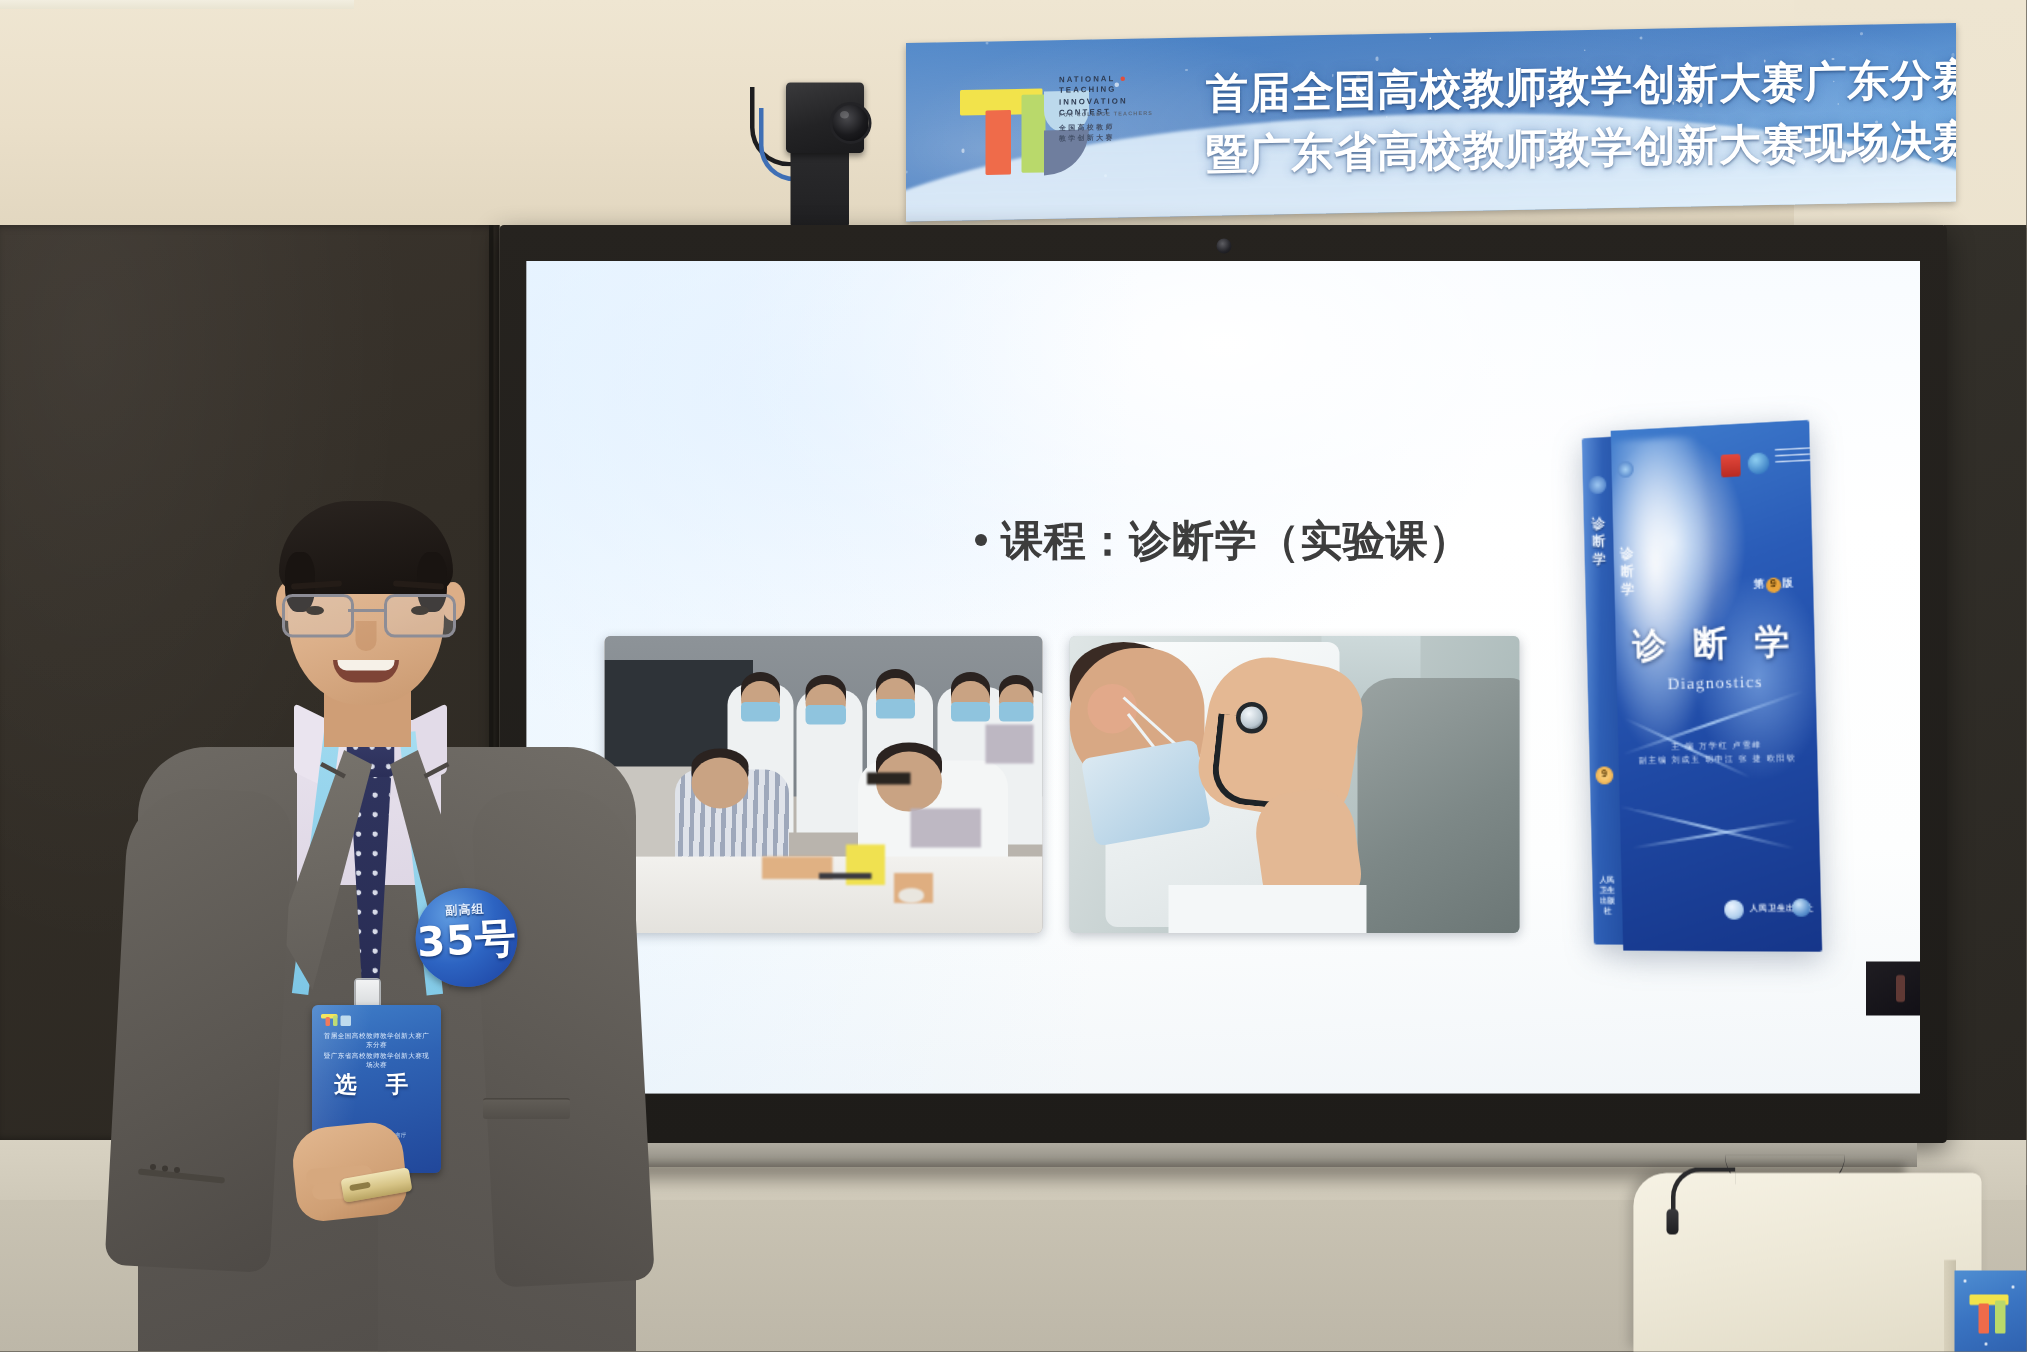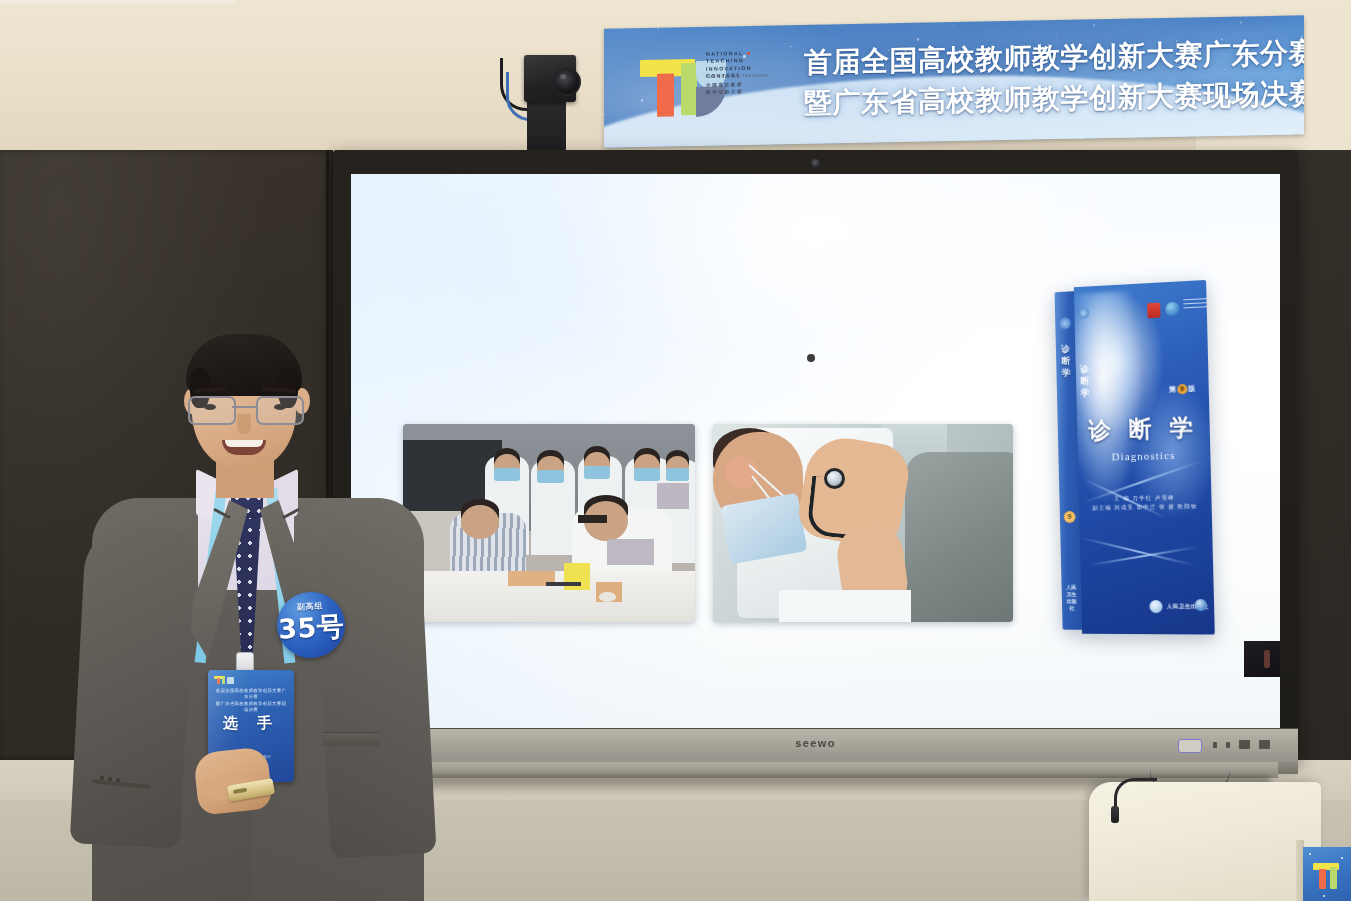--- a/index.html
+++ b/index.html
@@ -658,21 +658,21 @@
   <div class="cam-body"></div>
   <div class="cam-lens"></div>
 
   <div class="display">
     <div class="display-cam"></div>
 
     <div class="screen">
       <div class="screen-sheen"></div>
 
       <div class="slide-sub">
-        <span class="blt"></span>
+        <span class="blt"></span><span>课程：诊断学（实验课）</span>
       </div>
 
       <div class="photo photo-a">
         <div class="pa-wall"></div>
         <div class="pa-board"></div>
         <div class="pa-bed"></div>
         <div class="pa-coat" style="left:28%;top:16%;width:15%;height:50%;"></div>
         <div class="pa-hair" style="left:31%;top:12%;width:9%;height:11%;"></div>
         <div class="pa-head" style="left:31%;top:15%;width:9%;height:13%;"></div>
         <div class="pa-mask" style="left:31%;top:22%;width:9%;height:7%;"></div>
@@ -767,32 +767,20 @@
             <div class="book-pub-mark"></div>
             <div class="book-pub-txt">人民卫生出版社</div>
           </div>
           <div class="book-disc"></div>
         </div>
       </div>
 
       <div class="screen-corner"></div>
     </div>
 
-    <div class="bezel-bottom">
-      <div class="bezel-brand">seewo</div>
-      <div class="bezel-power"></div>
-      <div class="bezel-ports">
-        <i class="small"></i>
-          <i class="small"></i>
-          <i></i>
-          <i></i>
-      </div>
-
-      <div class="bezel-tray"></div>
-    </div>
   </div>
 
   <div class="stand"></div>
   <div class="stand-shadow"></div>
 
   <div class="person">
     <div class="p-jacket-l"></div>
     <div class="p-jacket-r"></div>
     <div class="p-shirt"></div>
     <div class="p-collar-l"></div>

